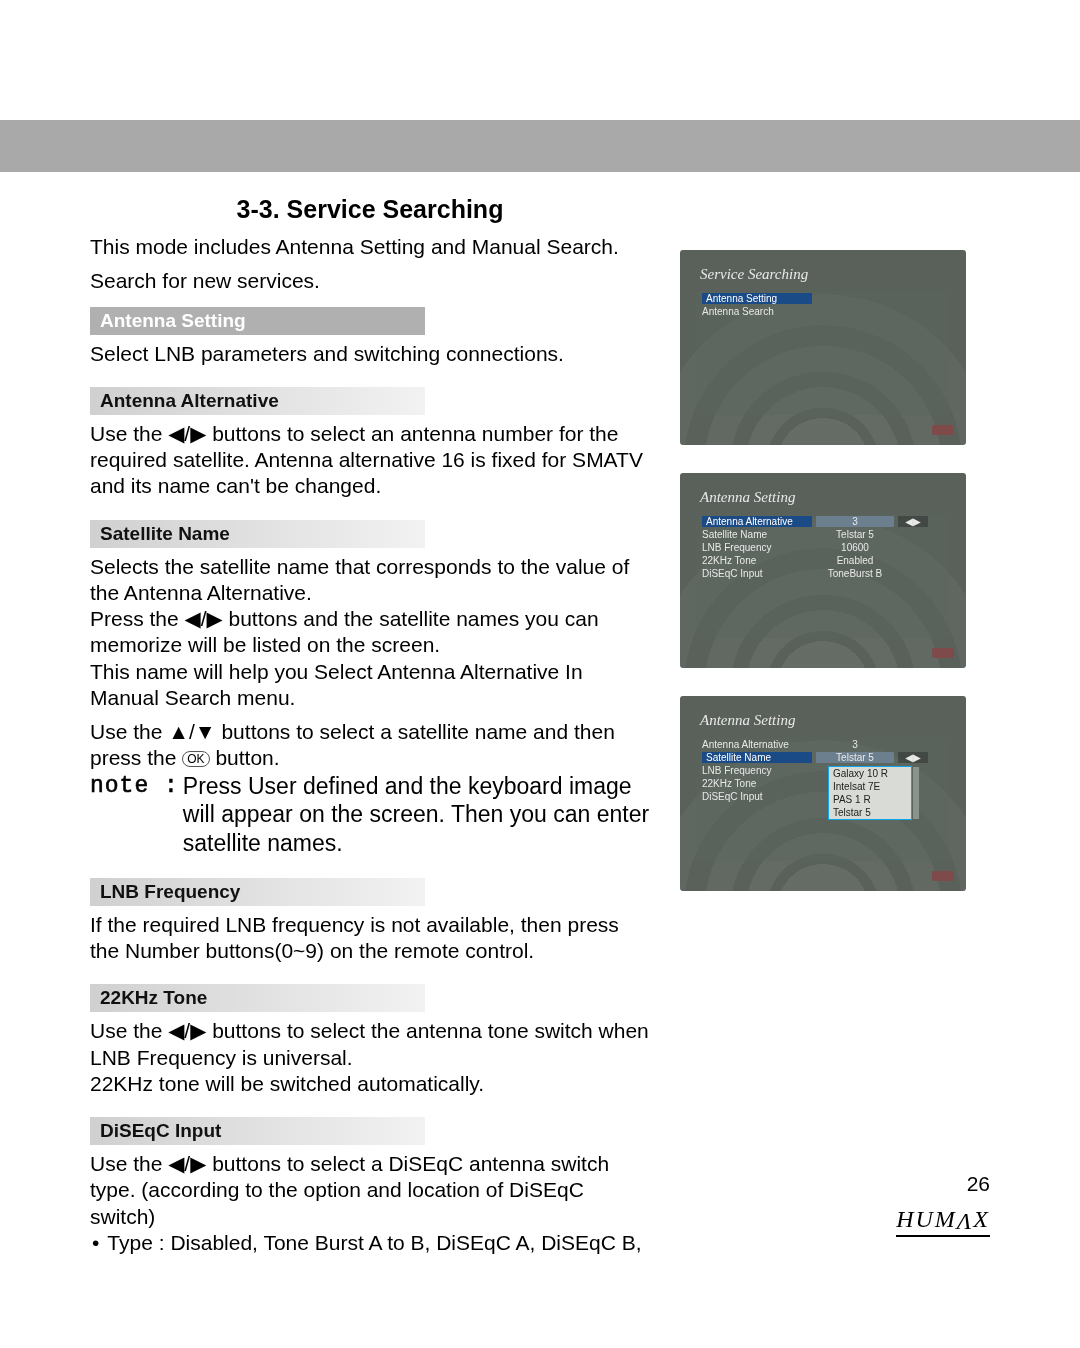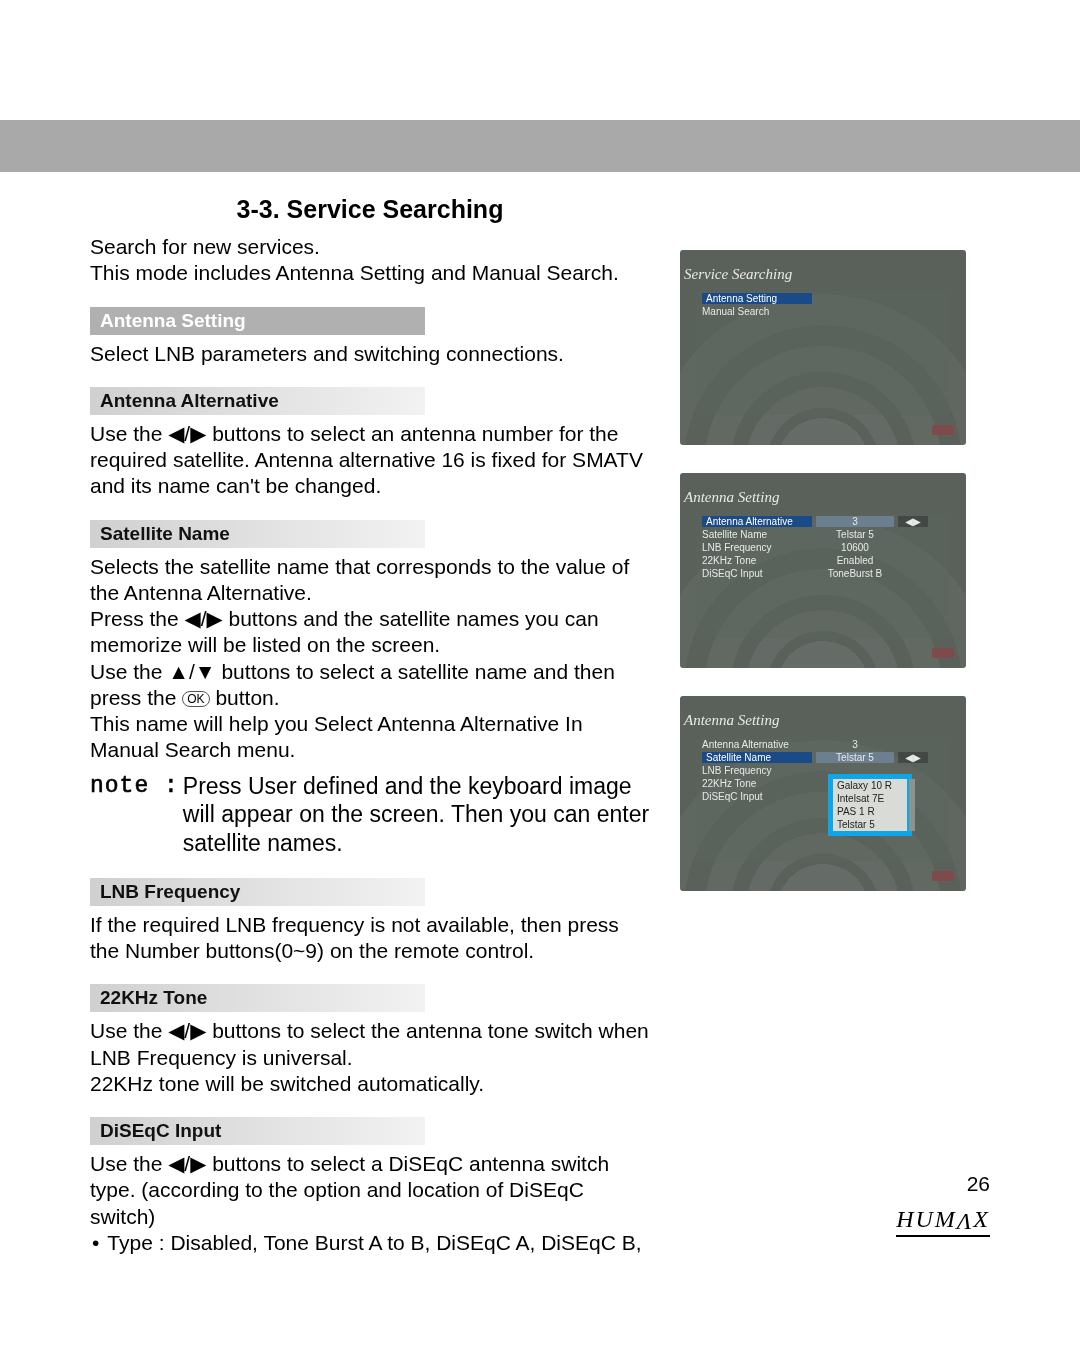--- a/index.html
+++ b/index.html
@@ -107,21 +107,21 @@
     width: 286px;
     height: 195px;
     background: #5a615b;
     border-radius: 3px;
     position: relative;
     overflow: hidden;
     margin-bottom: 28px;
   }
   .tv-title {
     position: absolute;
-    left: 4px; top: 16px;
+    left: 20px; top: 16px;
     color: #e9e9e9;
     font-size: 15px;
     font-family: "Times New Roman", serif;
     font-style: italic;
   }
   .tv-panel {
     position: absolute;
     left: 16px; right: 16px; top: 42px; bottom: 30px;
     background: rgba(90,100,92,0.35);
   }
@@ -146,24 +146,24 @@
   .arrows {
     width: 30px;
     text-align: center;
     color: #e9e9e9;
     font-size: 10px;
     margin-left: 4px;
     background: rgba(0,0,0,0.25);
   }
   .dropdown {
     position: absolute;
-    left: 132px; top: 36px;
+    left: 132px; top: 28px;
     width: 84px;
     background: #d9dcd6;
-    border: 5px solid #0ea5e9;
+    border: 1px solid #0ea5e9;
     font-size: 10px;
     color: #222;
   }
   .dropdown .opt { padding: 1px 4px; }
   .scrollbar {
     position: absolute;
     right: -8px; top: 0; bottom: 0;
     width: 6px;
     background: #8c938c;
   }
@@ -209,38 +209,38 @@
 </style>
 </head>
 <body>
 
 <div class="top-band"></div>
 
 <div class="page">
   <div class="main-col">
 
     <div class="h1">3-3. Service Searching</div>
+    <div class="para">This mode includes Antenna Setting and Manual Search.</div>
     <div class="para tight">Search for new services.</div>
-    <div class="para">This mode includes Antenna Setting and Manual Search.</div>
 
     <div class="section-bar main">Antenna Setting</div>
     <div class="para">Select LNB parameters and switching connections.</div>
 
     <div class="section-bar sub">Antenna Alternative</div>
     <div class="para">Use the ◀/▶ buttons to select an antenna number for the required satellite. Antenna alternative 16 is fixed for SMATV and its name can't be changed.</div>
 
     <div class="section-bar sub">Satellite Name</div>
     <div class="para tight">Selects the satellite name that corresponds to the value of the Antenna Alternative.</div>
     <div class="para tight">Press the ◀/▶ buttons and the satellite names you can memorize will be listed on the screen.</div>
+    <div class="para">This name will help you Select Antenna Alternative In Manual Search menu.</div>
     <div class="para tight">
       <span>Use the ▲/▼ buttons to select a satellite name and then press the </span>
       <span class="ok-btn">OK</span>
       <span> button.</span>
     </div>
-    <div class="para">This name will help you Select Antenna Alternative In Manual Search menu.</div>
     <div class="note-line">
       <span class="note-label">note :</span>
       <span class="note-body">Press User defined and the keyboard image will appear on the screen. Then you can enter satellite names.</span>
     </div>
 
     <div class="section-bar sub">LNB Frequency</div>
     <div class="para">If the required LNB frequency is not available, then press the Number buttons(0~9) on the remote control.</div>
 
     <div class="section-bar sub">22KHz Tone</div>
     <div class="para tight">Use the ◀/▶ buttons to select the antenna tone switch when LNB Frequency is universal.</div>
@@ -258,21 +258,21 @@
   <div class="side-col">
 
     <div class="tv">
       <div class="rings"></div>
       <div class="tv-title">Service Searching</div>
       <div class="tv-panel">
         <div class="row">
           <span class="k hl-blue" style="padding:0 4px">Antenna Setting</span>
         </div>
         <div class="row">
-          <span class="k">Manual Search</span>
+          <span class="k">Antenna Search</span>
         </div>
       </div>
       <div class="tv-footer-dot"></div>
     </div>
 
     <div class="tv">
       <div class="rings"></div>
       <div class="tv-title">Antenna Setting</div>
       <div class="tv-panel">
         <div class="row">

